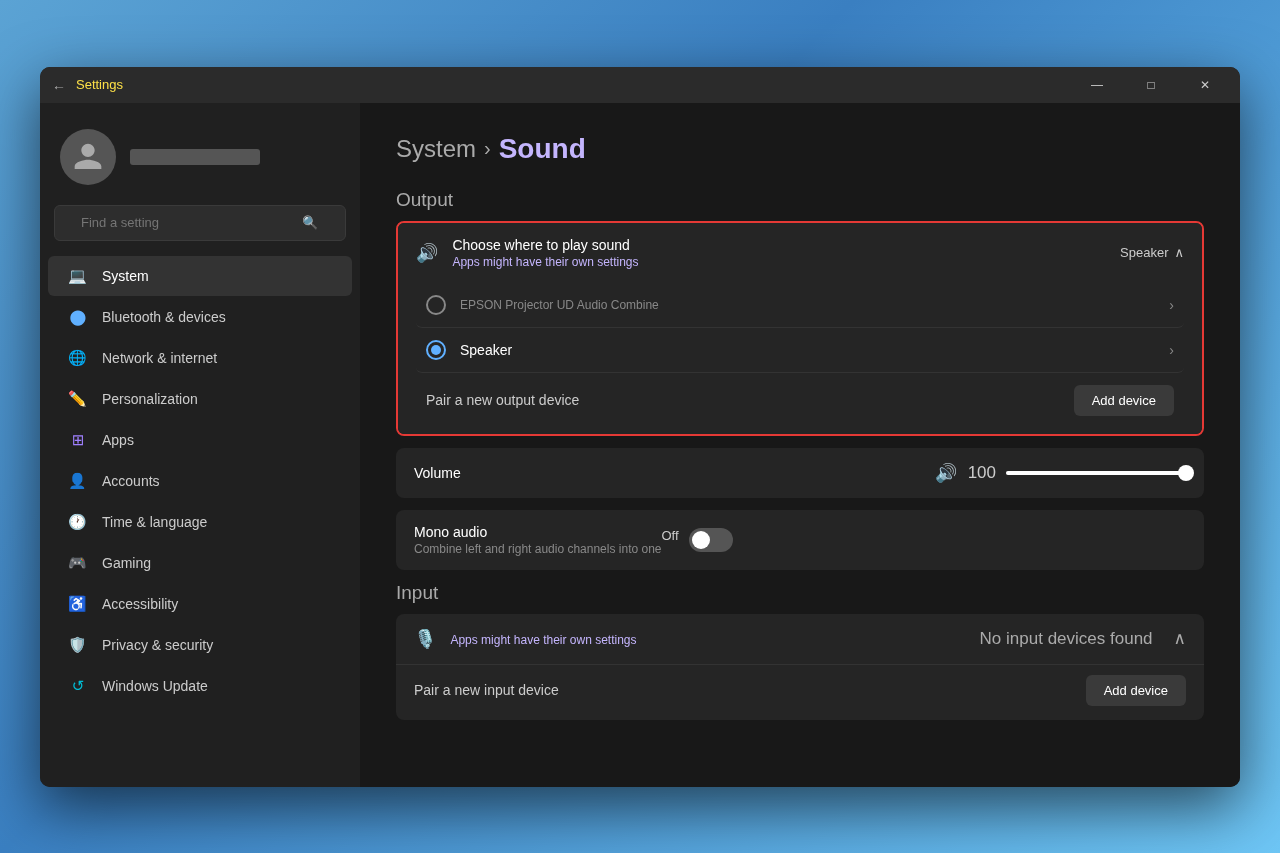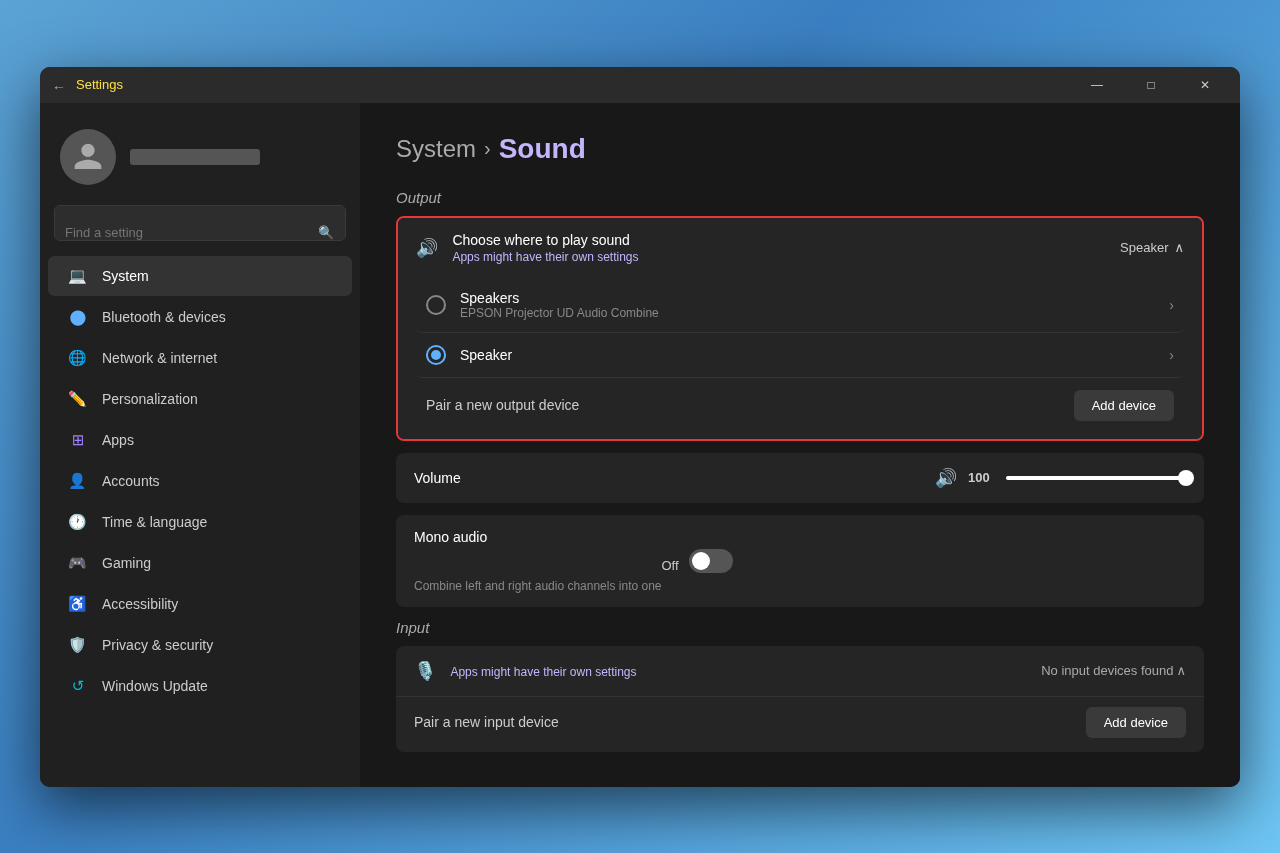--- a/index.html
+++ b/index.html
@@ -94,22 +94,22 @@
       height: 16px;
       background: #555;
       border-radius: 3px;
     }
     .search-box {
       margin: 0 14px 14px 14px;
       background: #2d2d2d;
       border: 1px solid #3a3a3a;
       border-radius: 6px;
       display: flex;
-      align-items: flex-end;
-      padding: 0 10px;
+      align-items: center;
+      padding: 0 26px;
       height: 36px;
     }
     .search-box input {
       background: transparent;
       border: none;
       outline: none;
       color: #ccc;
       font-size: 13px;
       flex: 1;
     }
@@ -162,25 +162,24 @@
     .breadcrumb-sep {
       font-size: 20px;
       color: #aaa;
     }
     .breadcrumb-current {
       font-size: 28px;
       color: #c4b5fd;
       font-weight: 700;
     }
     .section-label {
-      font-size: 15px;
+      font-size: 19px;
       color: #aaa;
       margin-bottom: 10px;
       font-weight: 500;
-      font-style: italic;
     }
     
     .output-card {
       border: 2px solid #e53935;
       border-radius: 8px;
       background: #252525;
       margin-bottom: 12px;
       overflow: hidden;
     }
     .card-header {
@@ -291,21 +290,21 @@
       font-size: 14px;
       color: #fff;
       flex: 1;
     }
     .volume-controls {
       display: flex;
       align-items: center;
       gap: 10px;
     }
     .volume-icon { font-size: 18px; color: #ccc; }
-    .volume-num { font-size: 13px; color: #ccc; min-width: 28px; font-weight: bold; }
+    .volume-num { font-size: 17px; color: #ccc; min-width: 28px; }
     .volume-slider {
       width: 180px;
       height: 4px;
       background: #555;
       border-radius: 2px;
       position: relative;
     }
     .volume-fill {
       height: 100%;
       background: #fff;
@@ -316,21 +315,21 @@
       width: 16px;
       height: 16px;
       background: #fff;
       border-radius: 50%;
       position: absolute;
       right: -8px;
       top: -6px;
     }
     .toggle-row {
       display: flex;
-      align-items: flex-end;
+      align-items: flex-start;
       gap: 10px;
     }
     .toggle-label-off { font-size: 13px; color: #ccc; }
     .toggle {
       width: 44px;
       height: 24px;
       background: #555;
       border-radius: 12px;
       position: relative;
       cursor: pointer;
@@ -340,37 +339,36 @@
       height: 18px;
       background: #fff;
       border-radius: 50%;
       position: absolute;
       top: 3px;
       left: 3px;
     }
     .mono-sub {
       font-size: 12px;
       color: #888;
-      margin-top: 32px;
     }
     .mono-col { display: flex; flex-direction: column; gap: 2px; }
     .input-card {
       background: #252525;
       border-radius: 8px;
       margin-bottom: 12px;
       overflow: hidden;
     }
     .input-card-header {
       display: flex;
       align-items: center;
       padding: 14px 18px;
       cursor: pointer;
     }
     .input-card-header-icon { font-size: 18px; color: #ccc; margin-right: 14px; }
-    .input-value { font-size: 13px; color: #aaa; display: flex; align-items: center; gap: 3px; }
+    .input-value { font-size: 17px; color: #aaa; display: flex; align-items: center; gap: 21px; }
     .pair-input-row {
       display: flex;
       align-items: center;
       justify-content: space-between;
       padding: 10px 18px 14px 18px;
       border-top: 1px solid #333;
     }
   </style>
 </head>
 <body>
@@ -474,21 +472,20 @@
             <span>Speaker</span>
             <span>∧</span>
           </div>
         </div>
         <div class="card-body">
 
           <div class="device-option">
             <div class="radio-outer">
             </div>
             <div class="device-info">
-              <div class="device-name">Speakers</div>
               <div class="device-sub">EPSON Projector UD Audio Combine</div>
             </div>
             <span class="device-chevron">›</span>
           </div>
 
           <div class="device-option">
             <div class="radio-outer selected">
               <div class="radio-inner"></div>
             </div>
             <div class="device-info">

